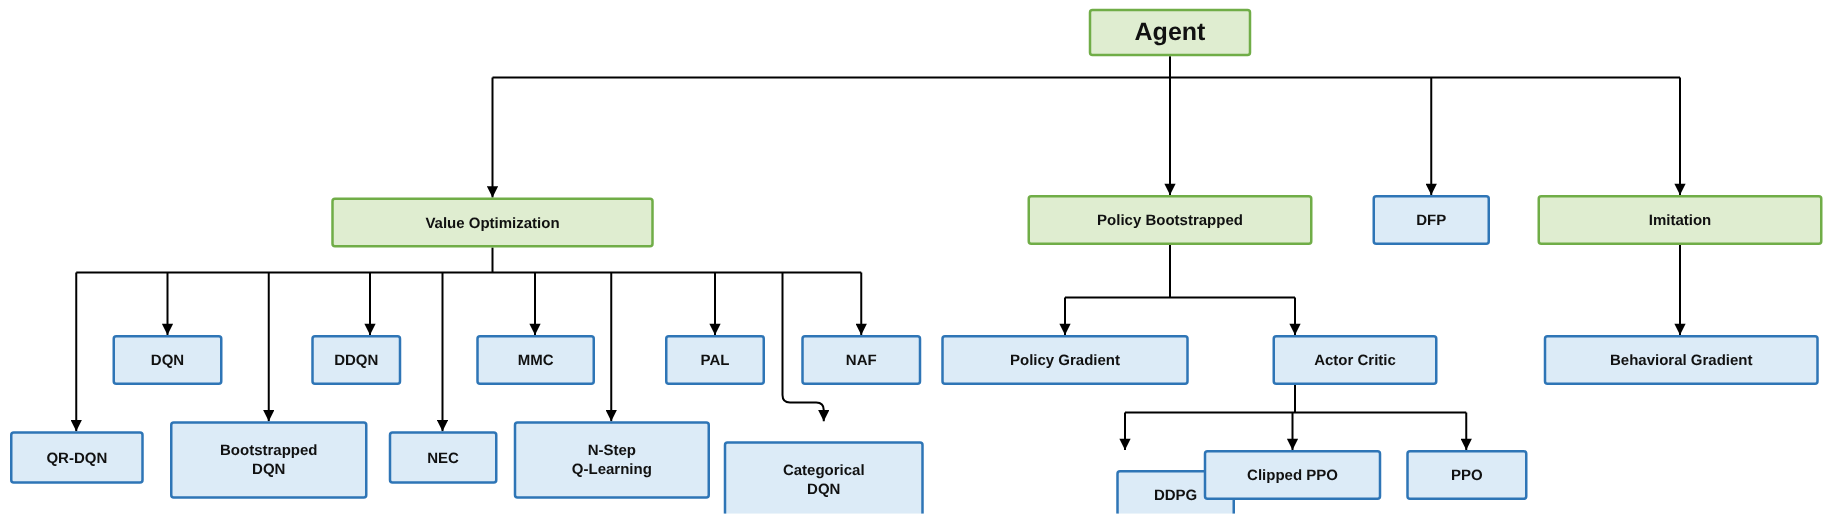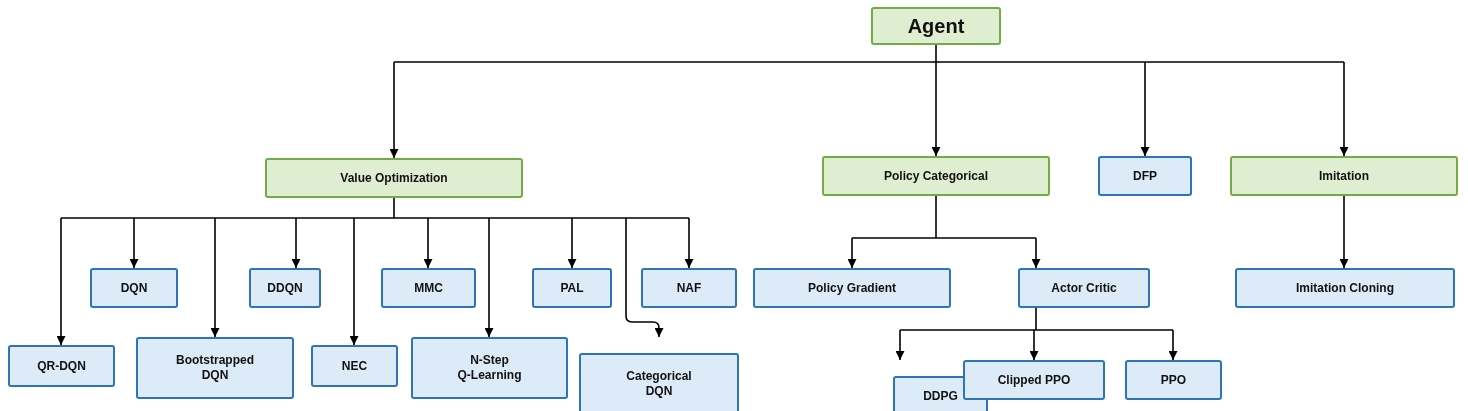--- a/index.html
+++ b/index.html
@@ -94,21 +94,21 @@
     </g>
 
     <g>
       <path class="edge" d="M1344,196 V268" marker-end="url(#arrowhead)"></path>
     </g>
   </svg>
 
   <div class="node green root" style="left:871px;top:7px;width:130px;height:38px;">Agent</div>
 
   <div class="node green" style="left:265px;top:158px;width:258px;height:40px;">Value Optimization</div>
-  <div class="node green" style="left:822px;top:156px;width:228px;height:40px;">Policy Categorical</div>
+  <div class="node green" style="left:822px;top:156px;width:228px;height:40px;">Policy Bootstrapped</div>
   <div class="node blue" style="left:1098px;top:156px;width:94px;height:40px;">DFP</div>
   <div class="node green" style="left:1230px;top:156px;width:228px;height:40px;">Imitation</div>
 
   <div class="node blue" style="left:90px;top:268px;width:88px;height:40px;">DQN</div>
   <div class="node blue" style="left:249px;top:268px;width:72px;height:40px;">DDQN</div>
   <div class="node blue" style="left:381px;top:268px;width:95px;height:40px;">MMC</div>
   <div class="node blue" style="left:532px;top:268px;width:80px;height:40px;text-align:center;">PAL</div>
   <div class="node blue" style="left:641px;top:268px;width:96px;height:40px;">NAF</div>
 
   <div class="node blue" style="left:8px;top:345px;width:107px;height:42px;">QR-DQN</div>
@@ -120,15 +120,15 @@
   <div class="node blue" style="left:579px;top:353px;width:160px;height:62px;">Categorical
 DQN</div>
 
   <div class="node blue" style="left:753px;top:268px;width:198px;height:40px;">Policy Gradient</div>
   <div class="node blue" style="left:1018px;top:268px;width:132px;height:40px;">Actor Critic</div>
 
   <div class="node blue" style="left:853px;top:376px;width:95px;height:40px;margin-left:40px;">DDPG</div>
   <div class="node blue" style="left:963px;top:360px;width:142px;height:40px;">Clipped PPO</div>
   <div class="node blue" style="left:1125px;top:360px;width:97px;height:40px;">PPO</div>
 
-  <div class="node blue" style="left:1235px;top:268px;width:220px;height:40px;">Imitation Cloning</div>
+  <div class="node blue" style="left:1235px;top:268px;width:220px;height:40px;">Behavioral Gradient</div>
 
 </div>
 
 </body></html>

